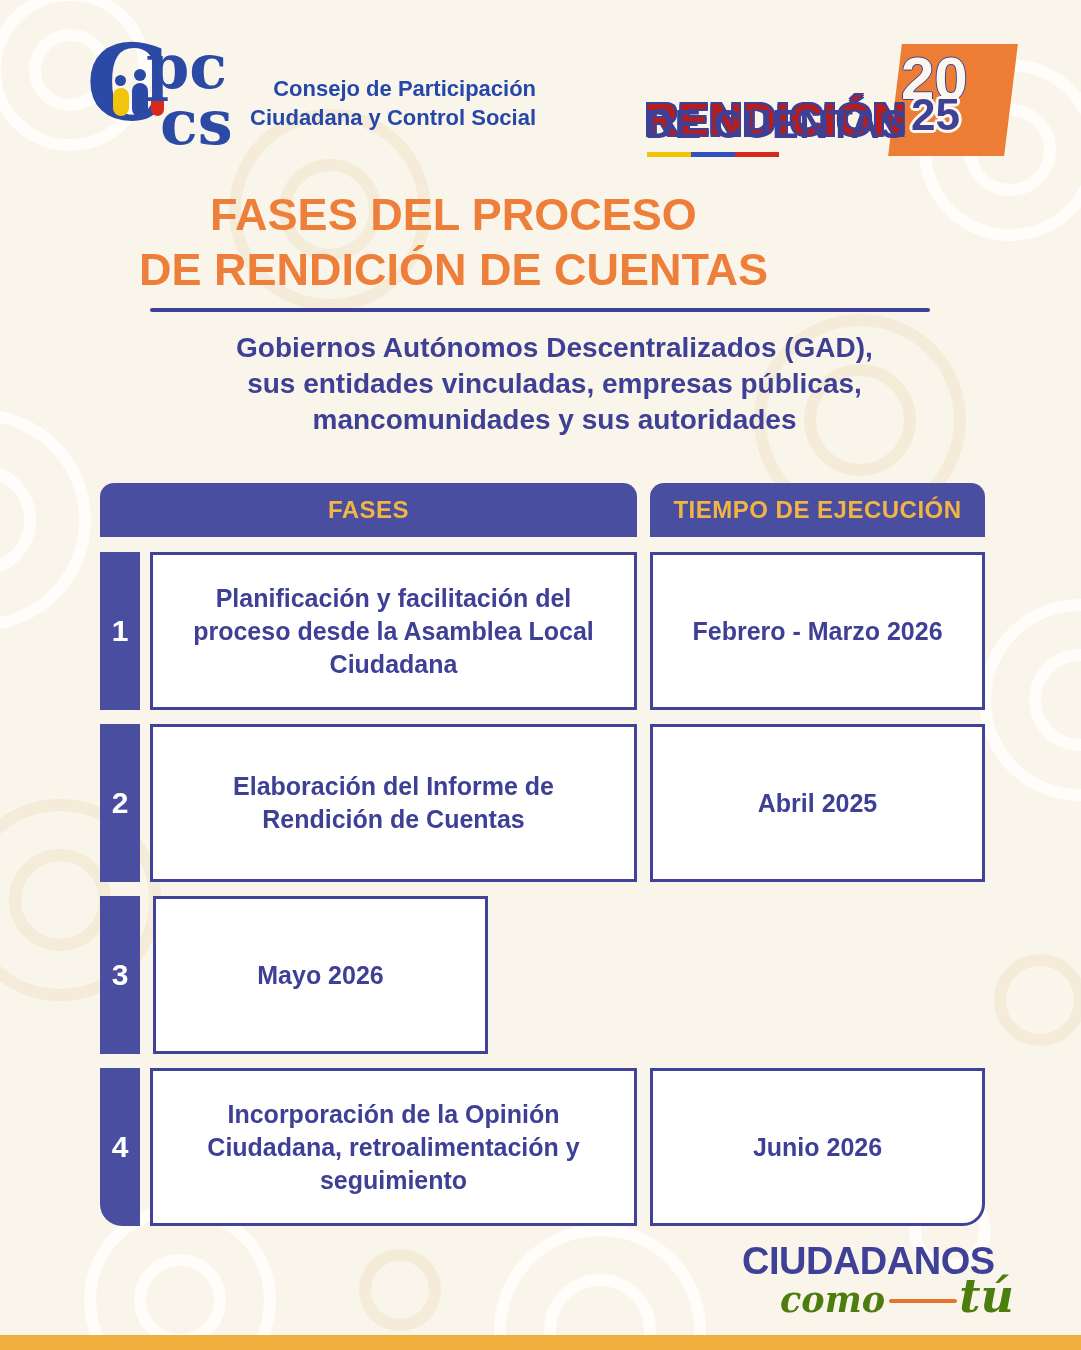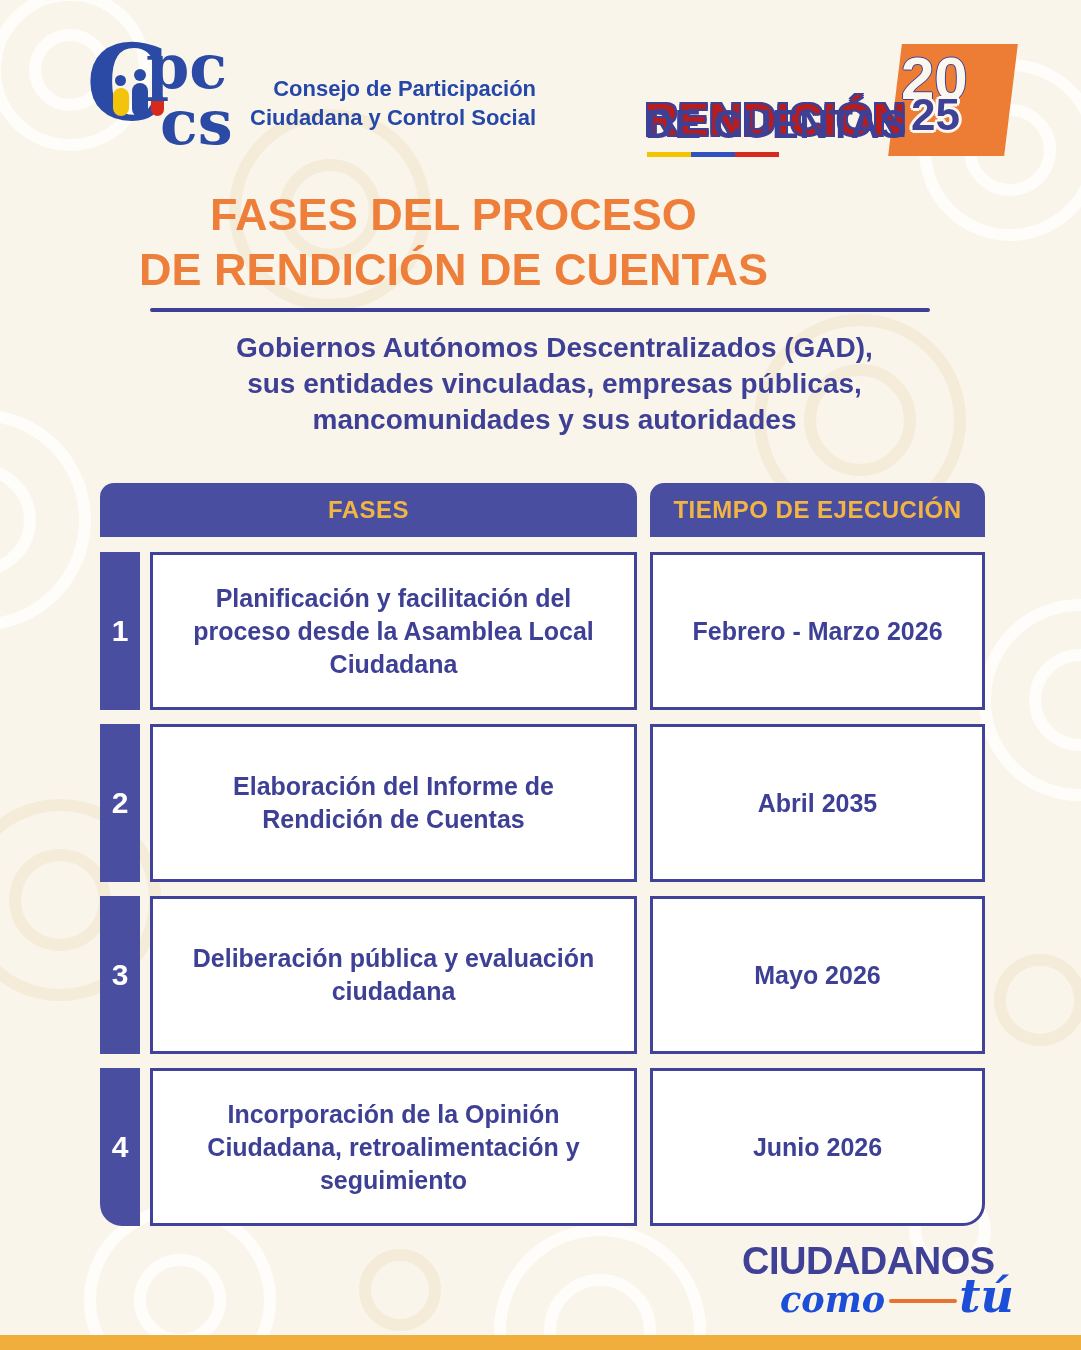--- a/index.html
+++ b/index.html
@@ -80,21 +80,21 @@
           display:flex; align-items:center; justify-content:center; text-align:center; }
   .cell.phase { width:487px; margin-left:10px; padding:0 30px; }
   .cell.time  { width:335px; margin-left:13px; padding:0 10px; }
   .trow.last .num { border-radius:0 0 0 22px; }
   .trow.last .cell.time { border-radius:0 0 22px 0; }
 
   
   .ciud { left:742px; top:1240px; width:272px; }
   .ciud-top { font-size:38px; font-weight:700; color:#3F4197; letter-spacing:-0.5px; }
   .ciud-script { display:flex; align-items:flex-start; margin-top:-4px; padding-left:38px;
-                 color:#1d4ed8; font-family:"DejaVu Serif", serif; font-style:italic; }
+                 color:#4d7c0f; font-family:"DejaVu Serif", serif; font-style:italic; }
   .como { font-size:35px; font-weight:700; }
   .crossbar { flex:1; height:4px; background:#E8732E; margin:20px 2px 0 4px; border-radius:2px; }
   .tu { font-size:46px; font-weight:700; margin-top:-10px;text-align:center; }
   .bottom-bar { left:0; bottom:0; width:1081px; height:15px; background:#F0AE3C; }
 </style>
 </head>
 <body>
 
 <div class="canvas">
 
@@ -183,26 +183,25 @@
 
     <div class="trow">
       <div class="num">1</div>
       <div class="cell phase">Planificación y facilitación del proceso desde la Asamblea Local Ciudadana</div>
       <div class="cell time">Febrero - Marzo 2026</div>
     </div>
 
     <div class="trow">
       <div class="num">2</div>
       <div class="cell phase">Elaboración del Informe de Rendición de Cuentas</div>
-      <div class="cell time">Abril 2035</div>
+      <div class="cell time">Abril 2025</div>
     </div>
 
     <div class="trow">
       <div class="num">3</div>
-      <div class="cell phase">Deliberación pública y evaluación ciudadana</div>
       <div class="cell time">Mayo 2026</div>
     </div>
 
     <div class="trow last">
       <div class="num">4</div>
       <div class="cell phase">Incorporación de la Opinión Ciudadana, retroalimentación y seguimiento</div>
       <div class="cell time">Junio 2026</div>
     </div>
   </section>
 

